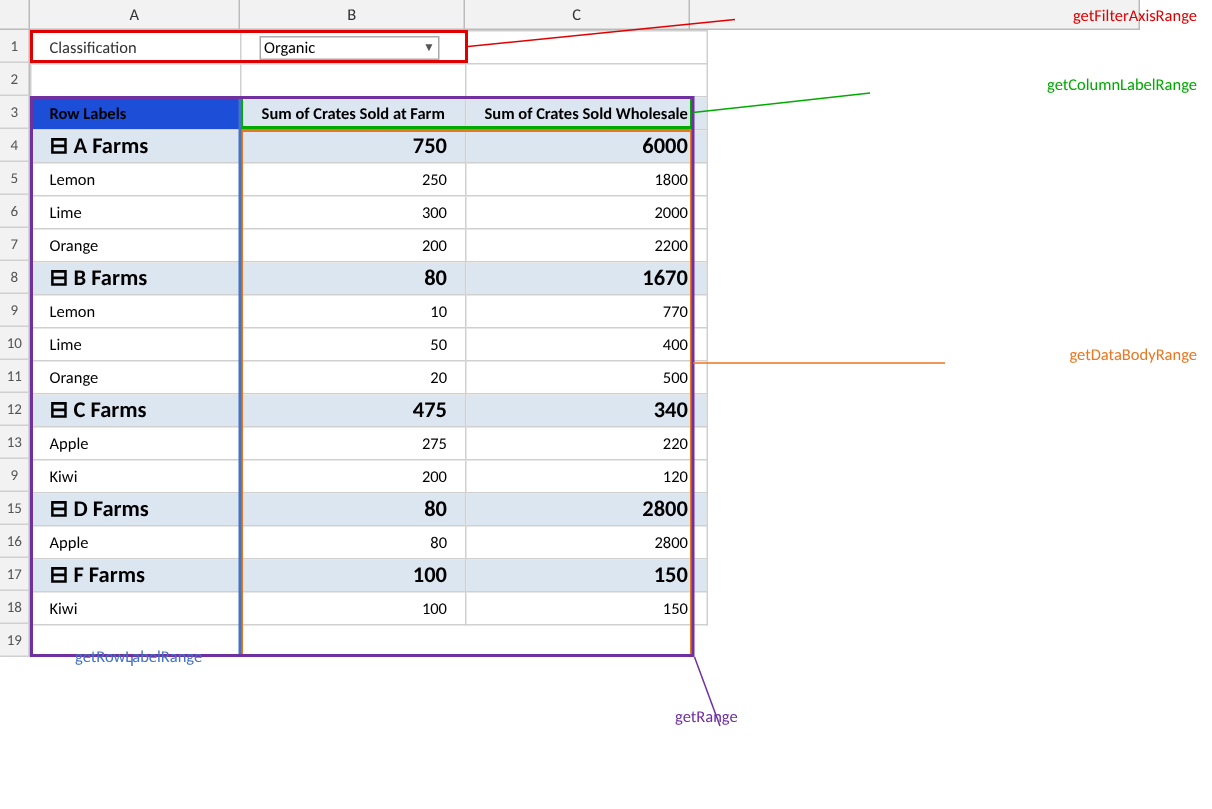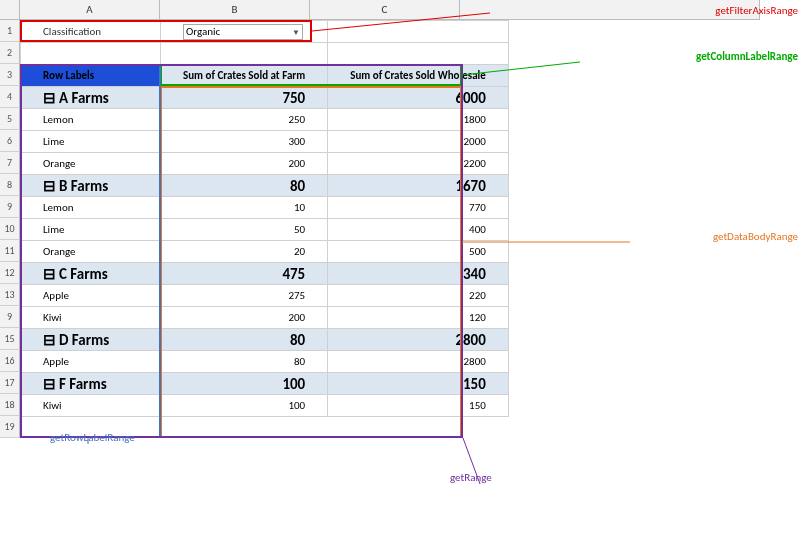--- a/index.html
+++ b/index.html
@@ -74,21 +74,21 @@
       left: 20px;
     }
 
     table.pivot {
       border-collapse: collapse;
       table-layout: fixed;
     }
     table.pivot td, table.pivot th {
       border: 1px solid #d0d0d0;
       height: 22px;
-      padding: 0 22px;
+      padding: 0 12px;
       white-space: nowrap;
       overflow: hidden;
     }
 
     
     .col-a { width: 140px; }
     
     .col-b { width: 150px; }
     
     .col-c { width: 150px; }
@@ -393,21 +393,20 @@
     <line x1="490" y1="13" x2="312" y2="31" stroke="#e00000" stroke-width="1"></line>
   </svg>
 
   <div style="
     position: absolute;
     top: 50px;
     right: 10px;
     font-size: 11px;
     color: #00aa00;
     font-family: Calibri, Arial, sans-serif;
-    font-weight: bold;
   ">
     <span>getColumnLabelRange</span>
   </div>
   <svg style="position:absolute;top:0;left:0;width:808px;height:539px;pointer-events:none;" xmlns="http://www.w3.org/2000/svg">
     <line x1="580" y1="62" x2="462" y2="75" stroke="#00aa00" stroke-width="1"></line>
   </svg>
 
   <div style="
     position: absolute;
     top: 230px;

